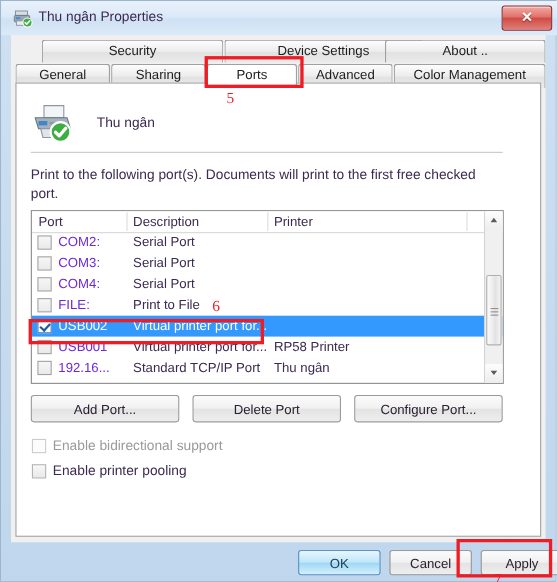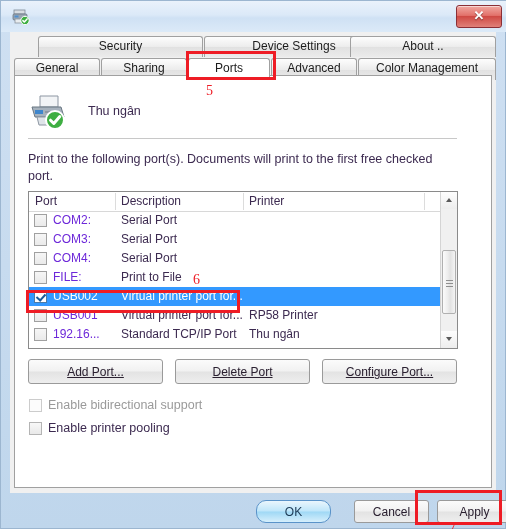--- a/index.html
+++ b/index.html
@@ -258,21 +258,21 @@
     box-sizing: border-box;
     border: 1px solid #9a9a9a;
     border-radius: 3px;
     background: linear-gradient(to bottom, #fbfbfb 0%, #f1f1f1 48%, #e3e3e3 52%, #eeeeee 100%);
     font-size: 12px;
     color: #2a2030;
     text-align: center;
     cursor: pointer;
     font-family: "Liberation Sans", sans-serif;
   }
-  .port-btn { top: 283px; height: 25px; width: 135px; line-height: 23px; text-decoration: underline; }
+  .port-btn { top: 283px; height: 25px; width: 135px; line-height: 23px; }
 
   .opt {
     position: absolute;
     left: 14px;
     font-size: 12.5px;
   }
   .opt .box {
     position: absolute;
     left: 0; top: 1px;
     width: 13px; height: 13px;
@@ -328,20 +328,21 @@
     <span class="title-icon">
       <svg width="18" height="17" viewBox="0 0 18 17">
         <rect x="2" y="2" width="11" height="4" fill="#d8dde2" stroke="#7d8896" stroke-width="0.8"></rect>
         <rect x="1" y="6" width="14" height="6" rx="1.2" fill="#9aa6b3" stroke="#6b7683" stroke-width="0.8"></rect>
         <rect x="3" y="11" width="10" height="4" fill="#e8ecef" stroke="#8a949f" stroke-width="0.8"></rect>
         <rect x="2.5" y="7.5" width="4" height="2" fill="#4e8fd0"></rect>
         <circle cx="13" cy="12.5" r="4.2" fill="#3eae42" stroke="#ffffff" stroke-width="1"></circle>
         <path d="M10.9 12.6 L12.3 14 L15.1 10.9" stroke="#ffffff" stroke-width="1.5" fill="none" stroke-linecap="round" stroke-linejoin="round"></path>
       </svg>
     </span>
+    <span class="title-text">Thu ngân Properties</span>
     <div class="close-btn">
       <span class="close-x">✕</span>
     </div>
   </div>
 
   <div class="client">
 
     <div class="tab-strip">
       <div class="tab row1" style="left:28px;  width:165px;">Security</div>
       <div class="tab row1" style="left:194px; width:180px;">Device Settings</div>
@@ -454,21 +455,21 @@
         <span class="lbl">Enable bidirectional support</span>
       </div>
       <div class="opt enabled" style="top:345px;">
         <span class="box"></span>
         <span class="lbl">Enable printer pooling</span>
       </div>
 
       <span class="rednum" style="left:434px; top:444px;">7</span>
     </div>
 
-    <button class="btn footer-btn primary" style="left:246px; top:468px;border-radius:10px;">OK</button>
+    <button class="btn footer-btn primary" style="left:261px; top:468px;">OK</button>
     <button class="btn footer-btn" style="left:344px; top:468px;">Cancel</button>
     <button class="btn footer-btn" style="left:427px; top:468px;">Apply</button>
   </div>
 
   <div class="redbox" style="left:185px; top:50px;  width:90px;  height:29px;"></div>
   <span class="rednum" style="left:205px; top:82px;">5</span>
 
   <div class="redbox" style="left:25px;  top:289px; width:214px; height:23px;"></div>
   <span class="rednum" style="left:192px; top:271px;">6</span>
 

